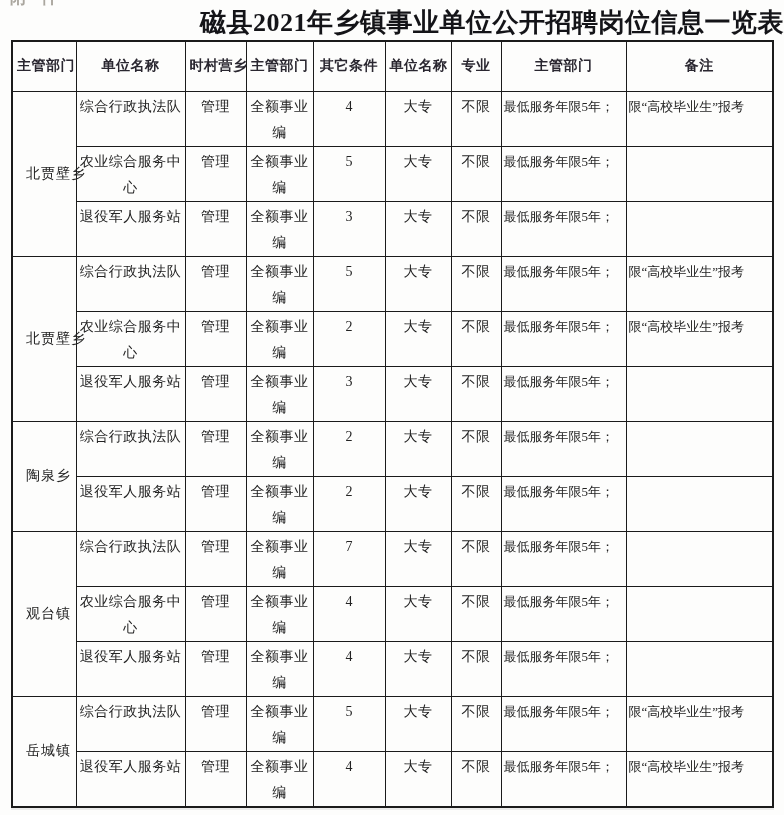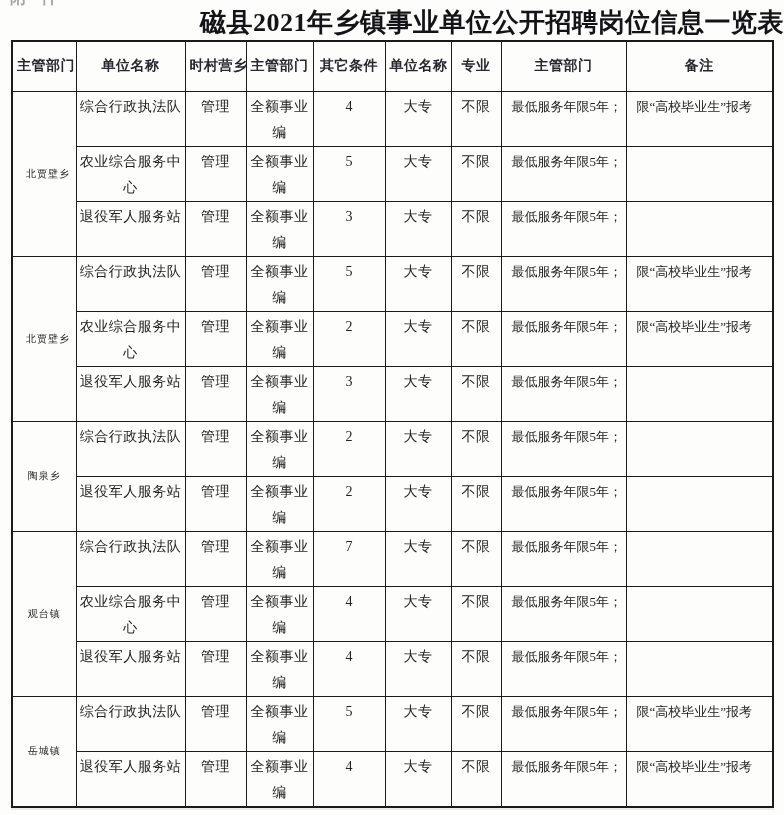--- a/index.html
+++ b/index.html
@@ -51,30 +51,30 @@
     text-align: center;
     font-size: 14px;
     line-height: 26px;
     padding: 2px 2px 0 2px;
     letter-spacing: 0.5px;
     color: #232323;
   }
   td.dept {
     vertical-align: middle;
     white-space: nowrap;
-    font-size: 10px;
+    font-size: 14px;
     letter-spacing: 1px;
     padding: 13px;
   }
   td.cond, td.remark {
     text-align: left;
     font-size: 13px;
     letter-spacing: 0;
     white-space: nowrap;
-    padding-left: 10px;
+    padding-left: 2px;
   }
   td.num { letter-spacing: 0; }
 </style>
 </head>
 <body>
 
 <div class="page">
 
   <div class="clip-fragment">附件</div>
 

